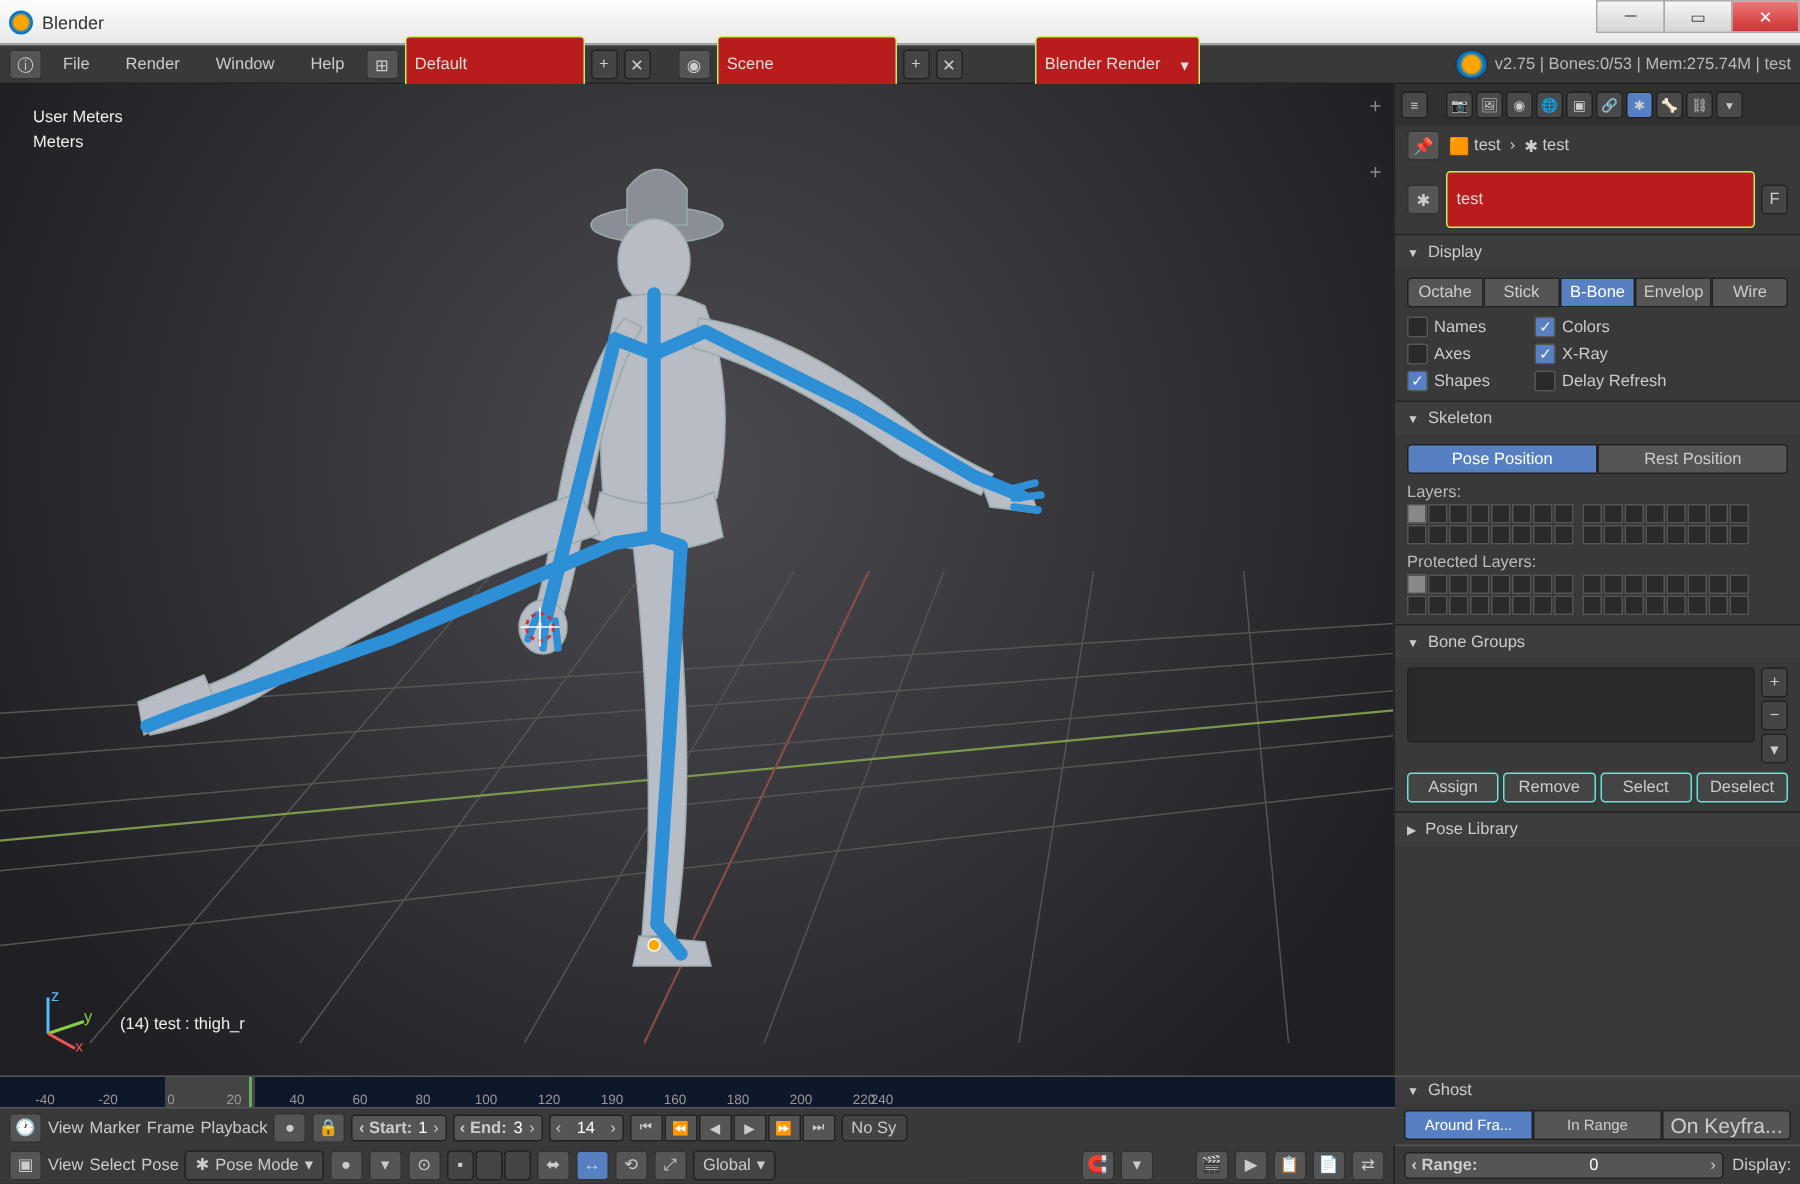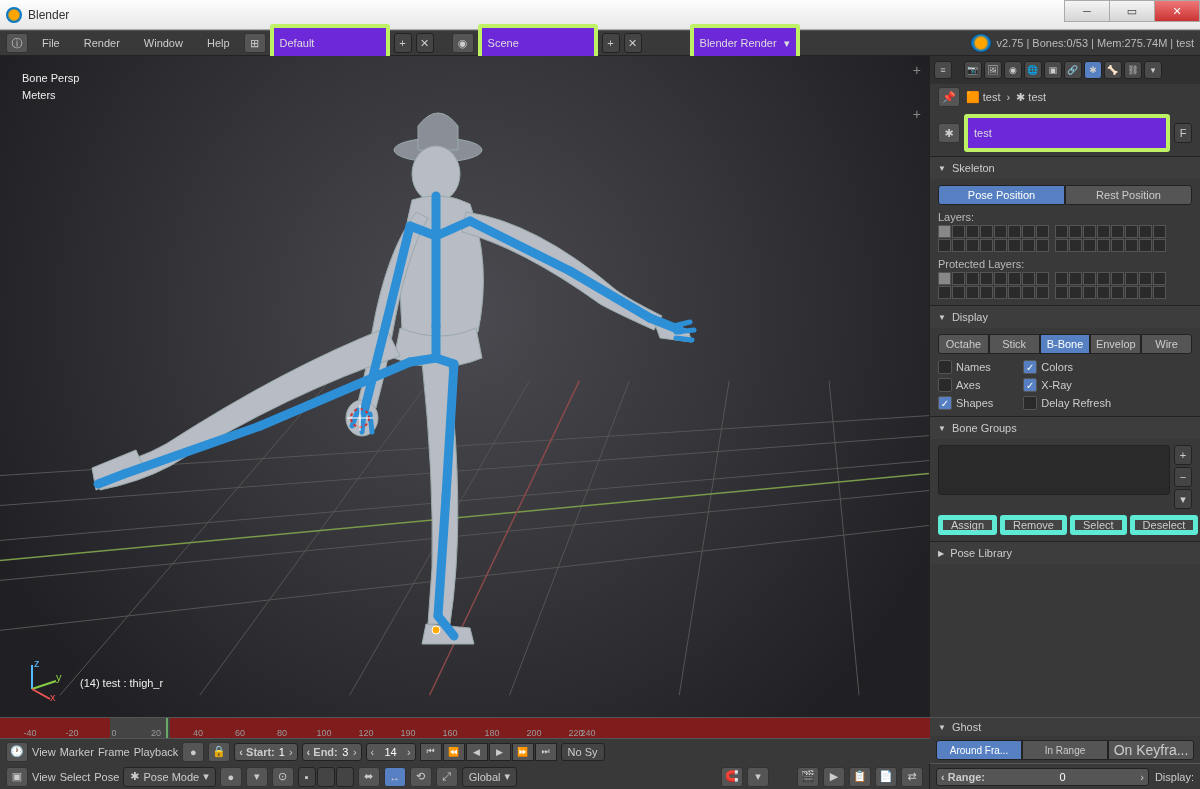--- a/index.html
+++ b/index.html
@@ -10,21 +10,21 @@
 .titlebar .logo { width:16px; height:16px; background:radial-gradient(circle,#ffa500 40%,#0077cc 60%); border-radius:50%; margin-right:6px; }
 .titlebar .ttl { color:#333; font-size:12px; }
 .winbtns { position:absolute; right:0; top:0; display:flex; }
 .winbtn { width:46px; height:22px; background:linear-gradient(#f5f5f5,#d5d5d5); border:1px solid #aaa; display:flex; align-items:center; justify-content:center; color:#444; cursor:default; margin-left:-1px; }
 .winbtn.close { background:linear-gradient(#e77,#c33); color:#fff; }
 
 
 .menubar { height:26px; background:#393939; border-top:1px solid #555; border-bottom:1px solid #222; display:flex; align-items:center; padding:0 6px; gap:4px; }
 .menubar .mi { padding:4px 10px; cursor:pointer; }
 .iconbtn { width:22px; height:20px; background:#555; border:1px solid #333; border-radius:3px; display:inline-flex; align-items:center; justify-content:center; cursor:pointer; color:#ccc; }
-.field { height:38px; background:#6d28d9; border:4px solid #bef264; display:inline-flex; align-items:center; padding:0 6px; border-radius:3px; color:#ddd; }
+.field { height:38px; background:#b91c1c; border:1px solid #bef264; display:inline-flex; align-items:center; padding:0 6px; border-radius:3px; color:#ddd; }
 .smallbtn { width:18px; height:20px; background:#444; border:1px solid #222; display:inline-flex; align-items:center; justify-content:center; cursor:pointer; border-radius:3px; }
 .spacer { flex:1; }
 .statustxt { color:#bbb; font-size:11px; }
 
 
 .mainrow { display:flex; height:calc(100% - 30px - 26px); }
 .viewport { flex:1; position:relative; background:radial-gradient(ellipse at 50% 35%,#4a4a50 0%,#202024 80%); overflow:hidden; border-right:1px solid #222; }
 .vp-overlay { position:absolute; top:14px; left:22px; color:#eee; line-height:1.5; }
 .vp-label { position:absolute; bottom:100px; left:80px; color:#eee; }
 .axiswidget { position:absolute; bottom:88px; left:20px; width:44px; height:44px; }
@@ -62,25 +62,25 @@
 .layercell { background:#2a2a2a; border:1px solid #555; cursor:pointer; }
 .layercell.on { background:#888; }
 .check { width:14px; height:14px; background:#2a2a2a; border:1px solid #555; border-radius:2px; display:inline-flex; align-items:center; justify-content:center; cursor:pointer; }
 .check.on { background:#5680c2; }
 .check.on::after { content:"✓"; color:#fff; font-size:10px; }
 .checkrow { display:flex; align-items:center; gap:4px; }
 .checkcols { display:flex; gap:30px; }
 .checkcol { display:flex; flex-direction:column; gap:4px; }
 .listbox { height:50px; background:#2a2a2a; border:1px solid #222; border-radius:3px; }
 .sidebtns { display:flex; flex-direction:column; gap:2px; margin-left:4px; }
-.darkbtn { height:20px; background:#444; border:5px solid #5eead4; border-radius:3px; padding:0 8px; display:inline-flex; align-items:center; justify-content:center; cursor:pointer; }
+.darkbtn { height:20px; background:#444; border:1px solid #5eead4; border-radius:3px; padding:0 8px; display:inline-flex; align-items:center; justify-content:center; cursor:pointer; }
 
 
 .timeline { position:absolute; bottom:26px; left:0; right:270px; height:46px; background:#333; border-top:1px solid #555; }
-.timeline-ruler { height:20px; position:relative; background:#7f1d1d; }
+.timeline-ruler { height:20px; position:relative; background:#0f172a; }
 .tick { position:absolute; bottom:0; font-size:9px; color:#999; transform:translateX(-50%); }
 .playhead { position:absolute; top:0; bottom:0; width:2px; background:#6a6; }
 .activespan { position:absolute; top:0; bottom:0; background:#444; }
 .timeline-bar { height:26px; background:#393939; border-top:1px solid #555; display:flex; align-items:center; gap:4px; padding:0 6px; }
 .numfield { height:18px; background:#555; border:1px solid #222; border-radius:3px; padding:0 4px; display:inline-flex; align-items:center; gap:4px; cursor:pointer; min-width:60px; justify-content:space-between; }
 .numfield .lbl { color:#ccc;font-weight:bold; }
 .numfield .val { color:#fff; }
 .playbtns { display:flex; gap:1px; }
 .playbtns .pb { width:22px; height:18px; background:#555; border:1px solid #222; display:flex; align-items:center; justify-content:center; cursor:pointer; font-size:9px; }
 
@@ -215,21 +215,21 @@
       <g transform="translate(320,322)">
         <circle r="9" fill="none" stroke="#c33" stroke-width="2" stroke-dasharray="3 3"></circle>
         <line x1="-13" y1="0" x2="13" y2="0" stroke="#fff"></line>
         <line x1="0" y1="-13" x2="0" y2="13" stroke="#fff"></line>
       </g>
 
       <circle cx="396" cy="534" r="4" fill="#fa0" stroke="#fff"></circle>
     </svg>
 
     <div class="vp-overlay">
-      <div>Bone Persp</div>
+      <div>User Meters</div>
       <div>Meters</div>
     </div>
     <div class="pluscorner" style="top:6px;right:8px">+</div>
     <div class="pluscorner" style="top:50px;right:8px">+</div>
     <div class="vp-label">(14) test : thigh_r</div>
 
     <svg class="axiswidget" viewBox="0 0 44 44">
       <line x1="12" y1="32" x2="12" y2="8" stroke="#5bf" stroke-width="2"></line>
       <text x="14" y="10" fill="#5bf" font-size="8">z</text>
       <line x1="12" y1="32" x2="36" y2="24" stroke="#8c4" stroke-width="2"></line>
@@ -292,112 +292,20 @@
       <div class="crumb">✱ <span>test</span></div>
     </div>
 
     <div class="datablock-row">
       <div class="iconbtn">✱</div>
       <div class="field">test</div>
       <div class="smallbtn">F</div>
     </div>
 
     <div class="panel">
-      <div class="panel-hdr">Skeleton</div>
-      <div class="panel-body">
-        <div class="btnrow">
-          <div class="seg active">Pose Position</div>
-          <div class="seg">Rest Position</div>
-        </div>
-        <div>
-          <div class="label">Layers:</div>
-          <div class="layergrid">
-            <div class="layerblock">
-                <div class="layercell on"></div>
-                <div class="layercell"></div>
-                <div class="layercell"></div>
-                <div class="layercell"></div>
-                <div class="layercell"></div>
-                <div class="layercell"></div>
-                <div class="layercell"></div>
-                <div class="layercell"></div>
-                <div class="layercell"></div>
-                <div class="layercell"></div>
-                <div class="layercell"></div>
-                <div class="layercell"></div>
-                <div class="layercell"></div>
-                <div class="layercell"></div>
-                <div class="layercell"></div>
-                <div class="layercell"></div>
-              </div>
-            <div class="layerblock">
-                <div class="layercell"></div>
-                <div class="layercell"></div>
-                <div class="layercell"></div>
-                <div class="layercell"></div>
-                <div class="layercell"></div>
-                <div class="layercell"></div>
-                <div class="layercell"></div>
-                <div class="layercell"></div>
-                <div class="layercell"></div>
-                <div class="layercell"></div>
-                <div class="layercell"></div>
-                <div class="layercell"></div>
-                <div class="layercell"></div>
-                <div class="layercell"></div>
-                <div class="layercell"></div>
-                <div class="layercell"></div>
-              </div>
-          </div>
-        </div>
-        <div>
-          <div class="label">Protected Layers:</div>
-          <div class="layergrid">
-            <div class="layerblock">
-                <div class="layercell on"></div>
-                <div class="layercell"></div>
-                <div class="layercell"></div>
-                <div class="layercell"></div>
-                <div class="layercell"></div>
-                <div class="layercell"></div>
-                <div class="layercell"></div>
-                <div class="layercell"></div>
-                <div class="layercell"></div>
-                <div class="layercell"></div>
-                <div class="layercell"></div>
-                <div class="layercell"></div>
-                <div class="layercell"></div>
-                <div class="layercell"></div>
-                <div class="layercell"></div>
-                <div class="layercell"></div>
-              </div>
-            <div class="layerblock">
-                <div class="layercell"></div>
-                <div class="layercell"></div>
-                <div class="layercell"></div>
-                <div class="layercell"></div>
-                <div class="layercell"></div>
-                <div class="layercell"></div>
-                <div class="layercell"></div>
-                <div class="layercell"></div>
-                <div class="layercell"></div>
-                <div class="layercell"></div>
-                <div class="layercell"></div>
-                <div class="layercell"></div>
-                <div class="layercell"></div>
-                <div class="layercell"></div>
-                <div class="layercell"></div>
-                <div class="layercell"></div>
-              </div>
-          </div>
-        </div>
-      </div>
-    </div>
-
-    <div class="panel">
       <div class="panel-hdr">Display</div>
       <div class="panel-body">
         <div class="btnrow">
           <div class="seg">Octahe</div>
           <div class="seg">Stick</div>
           <div class="seg active">B-Bone</div>
           <div class="seg">Envelop</div>
           <div class="seg">Wire</div>
         </div>
         <div class="checkcols">
@@ -420,20 +328,112 @@
                 <div class="check on"></div>
                 <span>Colors</span>
               </div>
             <div class="checkrow">
                 <div class="check on"></div>
                 <span>X-Ray</span>
               </div>
             <div class="checkrow">
                 <div class="check"></div>
                 <span>Delay Refresh</span>
+              </div>
+          </div>
+        </div>
+      </div>
+    </div>
+
+    <div class="panel">
+      <div class="panel-hdr">Skeleton</div>
+      <div class="panel-body">
+        <div class="btnrow">
+          <div class="seg active">Pose Position</div>
+          <div class="seg">Rest Position</div>
+        </div>
+        <div>
+          <div class="label">Layers:</div>
+          <div class="layergrid">
+            <div class="layerblock">
+                <div class="layercell on"></div>
+                <div class="layercell"></div>
+                <div class="layercell"></div>
+                <div class="layercell"></div>
+                <div class="layercell"></div>
+                <div class="layercell"></div>
+                <div class="layercell"></div>
+                <div class="layercell"></div>
+                <div class="layercell"></div>
+                <div class="layercell"></div>
+                <div class="layercell"></div>
+                <div class="layercell"></div>
+                <div class="layercell"></div>
+                <div class="layercell"></div>
+                <div class="layercell"></div>
+                <div class="layercell"></div>
+              </div>
+            <div class="layerblock">
+                <div class="layercell"></div>
+                <div class="layercell"></div>
+                <div class="layercell"></div>
+                <div class="layercell"></div>
+                <div class="layercell"></div>
+                <div class="layercell"></div>
+                <div class="layercell"></div>
+                <div class="layercell"></div>
+                <div class="layercell"></div>
+                <div class="layercell"></div>
+                <div class="layercell"></div>
+                <div class="layercell"></div>
+                <div class="layercell"></div>
+                <div class="layercell"></div>
+                <div class="layercell"></div>
+                <div class="layercell"></div>
+              </div>
+          </div>
+        </div>
+        <div>
+          <div class="label">Protected Layers:</div>
+          <div class="layergrid">
+            <div class="layerblock">
+                <div class="layercell on"></div>
+                <div class="layercell"></div>
+                <div class="layercell"></div>
+                <div class="layercell"></div>
+                <div class="layercell"></div>
+                <div class="layercell"></div>
+                <div class="layercell"></div>
+                <div class="layercell"></div>
+                <div class="layercell"></div>
+                <div class="layercell"></div>
+                <div class="layercell"></div>
+                <div class="layercell"></div>
+                <div class="layercell"></div>
+                <div class="layercell"></div>
+                <div class="layercell"></div>
+                <div class="layercell"></div>
+              </div>
+            <div class="layerblock">
+                <div class="layercell"></div>
+                <div class="layercell"></div>
+                <div class="layercell"></div>
+                <div class="layercell"></div>
+                <div class="layercell"></div>
+                <div class="layercell"></div>
+                <div class="layercell"></div>
+                <div class="layercell"></div>
+                <div class="layercell"></div>
+                <div class="layercell"></div>
+                <div class="layercell"></div>
+                <div class="layercell"></div>
+                <div class="layercell"></div>
+                <div class="layercell"></div>
+                <div class="layercell"></div>
+                <div class="layercell"></div>
               </div>
           </div>
         </div>
       </div>
     </div>
 
     <div class="panel">
       <div class="panel-hdr">Bone Groups</div>
       <div class="panel-body">
         <div style="display:flex">

